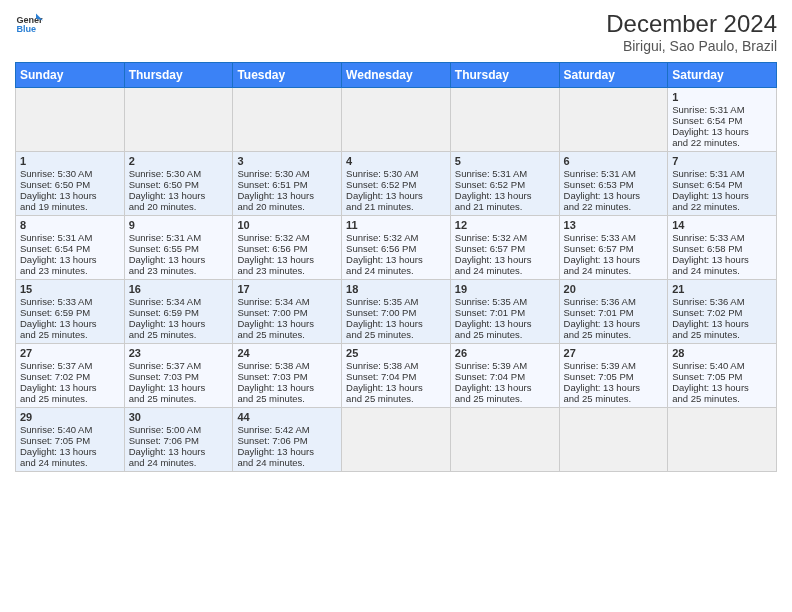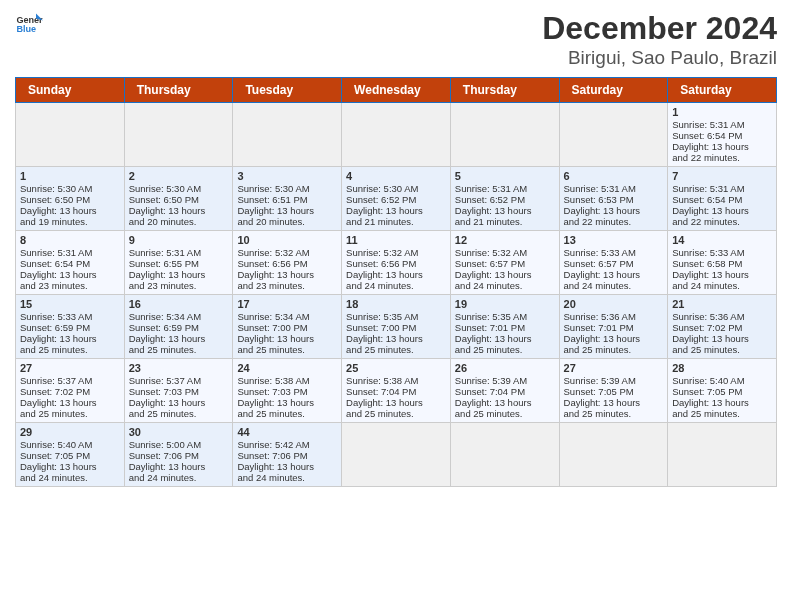--- a/index.html
+++ b/index.html
@@ -26,40 +26,39 @@
       gap: 4px;
     }
     .logo-icon {
       width: 28px;
       height: 28px;
     }
     .title-block {
       text-align: right;
     }
     .main-title {
-      font-size: 32px;
-      font-weight: bold;
+      font-size: 24px;
+      font-weight: normal;
       color: #333;
-      text-align: center;
     }
     .subtitle {
-      font-size: 19px;
+      font-size: 14px;
       color: #555;
     }
     table {
       width: 100%;
       border-collapse: collapse;
       table-layout: fixed;
     }
     thead tr th {
-      background-color: #c2410c;
+      background-color: #3b82f6;
       color: #fff;
       font-size: 12px;
       font-weight: bold;
-      padding: 5px 12px;
+      padding: 5px 4px;
       text-align: left;
       border: 1px solid #1a6fc4;
     }
     tbody tr td {
       font-size: 9.5px;
       color: #333;
       padding: 3px 4px;
       vertical-align: top;
       border: 1px solid #ccc;
       background: #fff;

